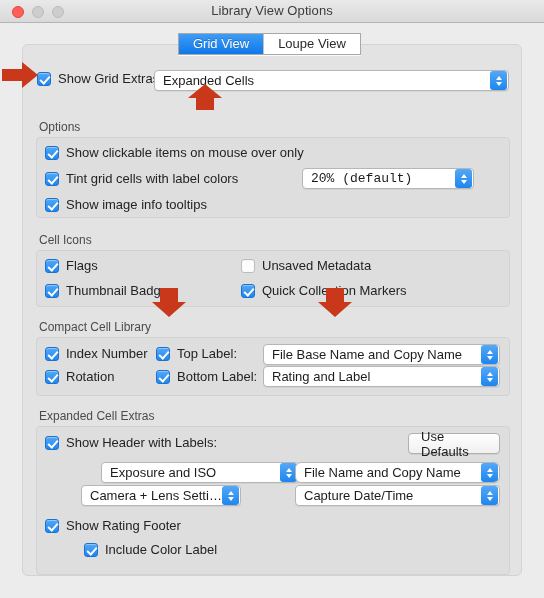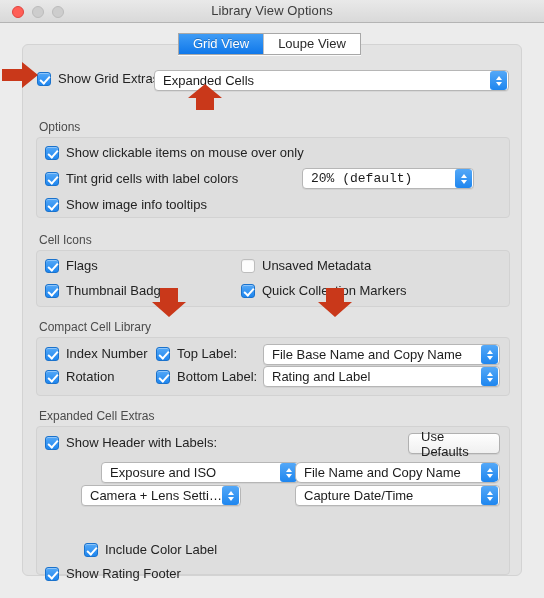--- a/index.html
+++ b/index.html
@@ -283,21 +283,21 @@
           </span>
       </div>
       <div class="popup" style="left:272px; top:440px; width:205px;">
         <span class="pv">Capture Date/Time</span>
         <span class="arrows">
             <span class="ch up"></span>
             <span class="ch dn"></span>
           </span>
       </div>
 
-      <div class="cb" style="left:22px; top:473px;margin-top:48px;">
+      <div class="cb" style="left:22px; top:473px;">
         <div class="box on"></div>
         <span class="cb-label">Show Rating Footer</span>
       </div>
       <div class="cb" style="left:61px; top:497px;">
         <div class="box on"></div>
         <span class="cb-label">Include Color Label</span>
       </div>
 
     </div>
 

